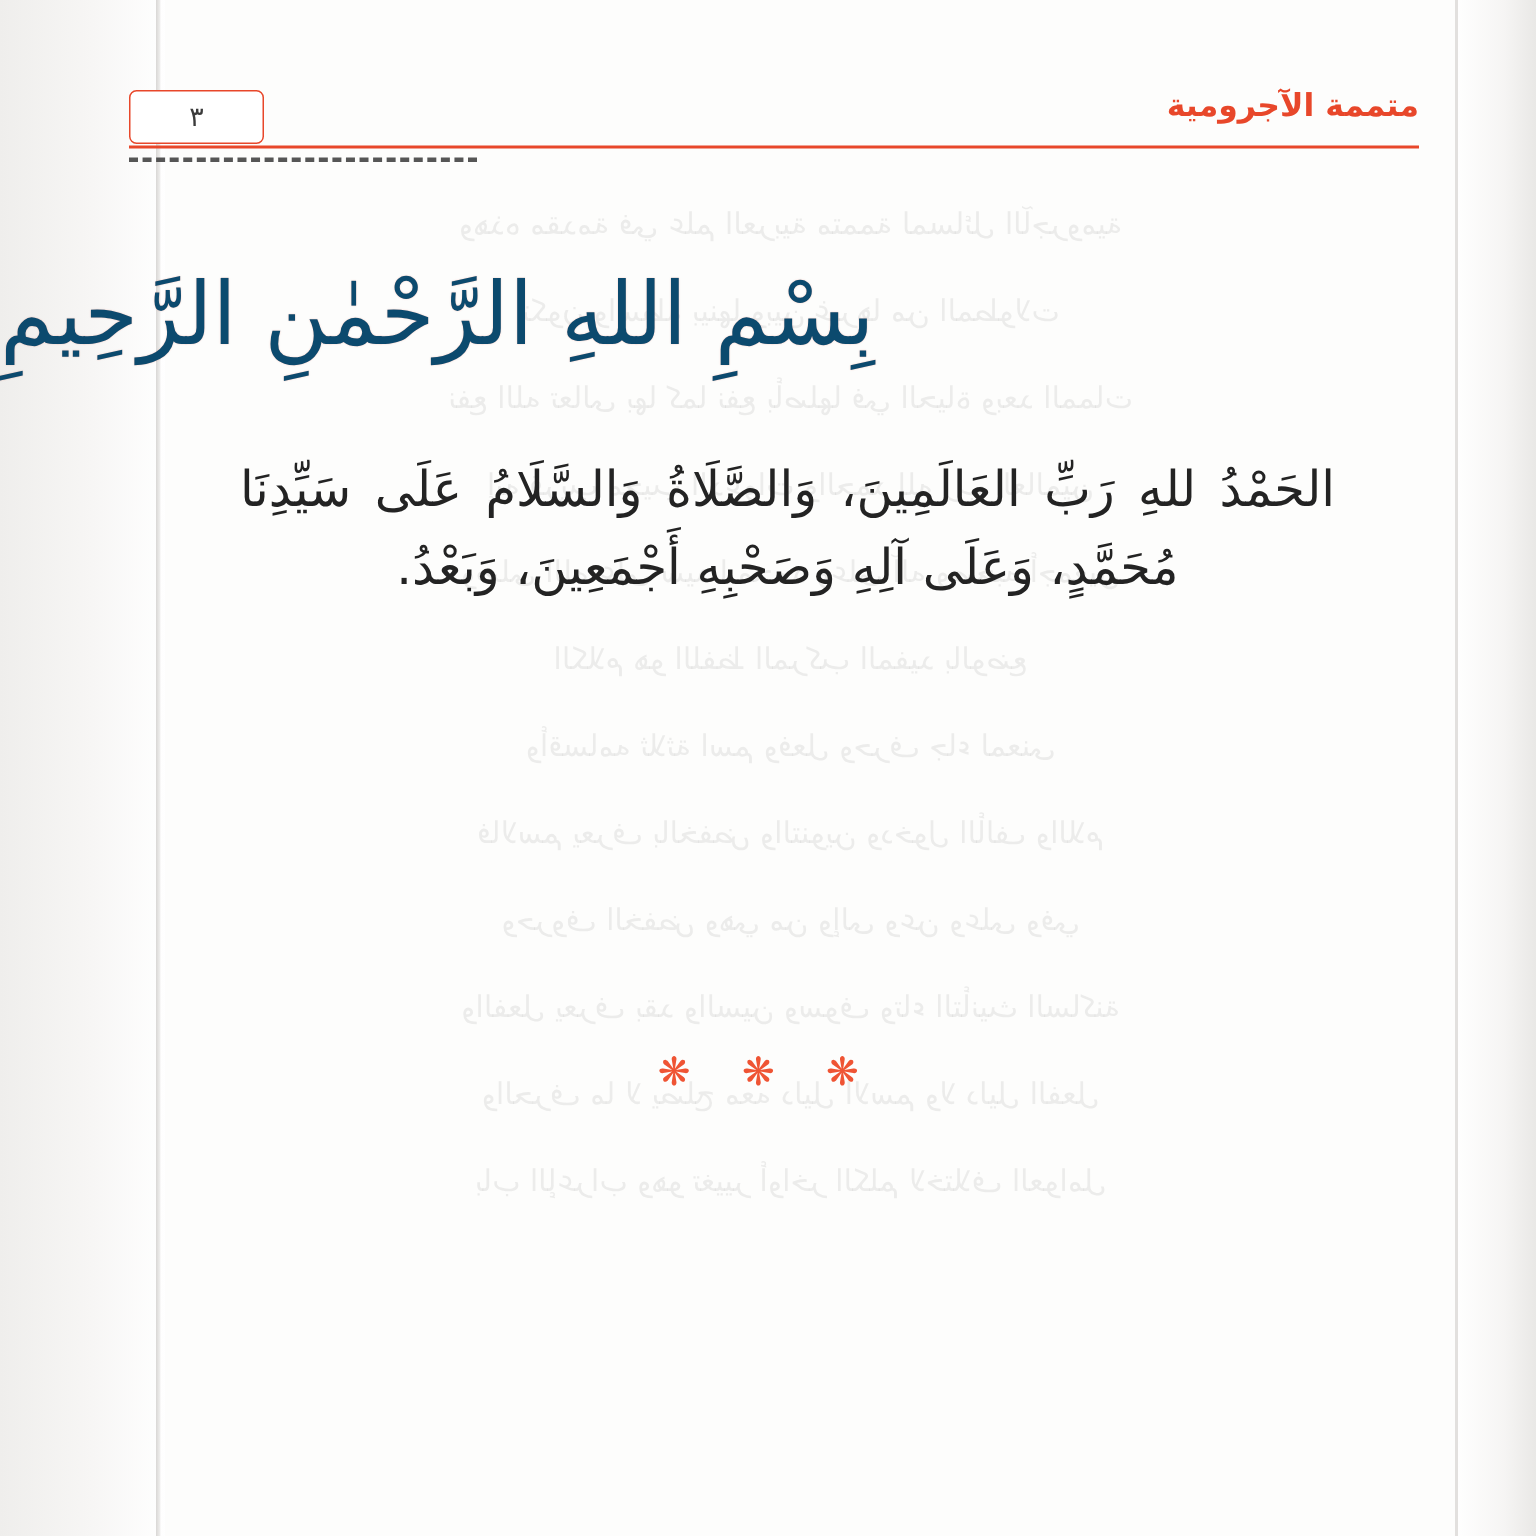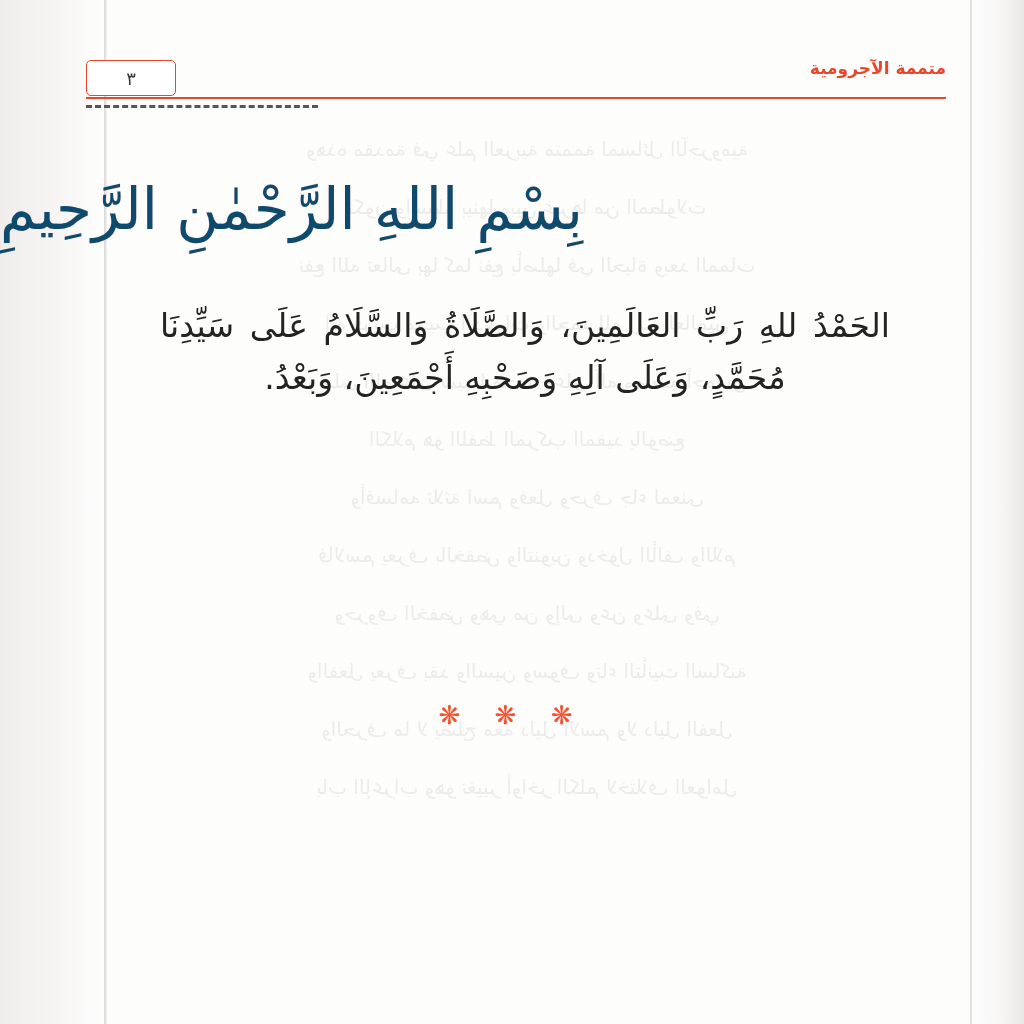--- a/index.html
+++ b/index.html
@@ -93,21 +93,21 @@
     position: absolute;
     top: 52px;
     left: 86px;
     right: 78px;
     height: 60px;
   }
   .book-title {
     position: absolute;
     top: 6px;
     right: 0;
-    font-size: 17px;
+    font-size: 21px;
     font-weight: bold;
     color: #e8472a;
     font-family: "DejaVu Sans", sans-serif;
     letter-spacing: 0px;
     white-space: nowrap;
   }
   .page-num-box {
     position: absolute;
     top: 8px;
     left: 0;

